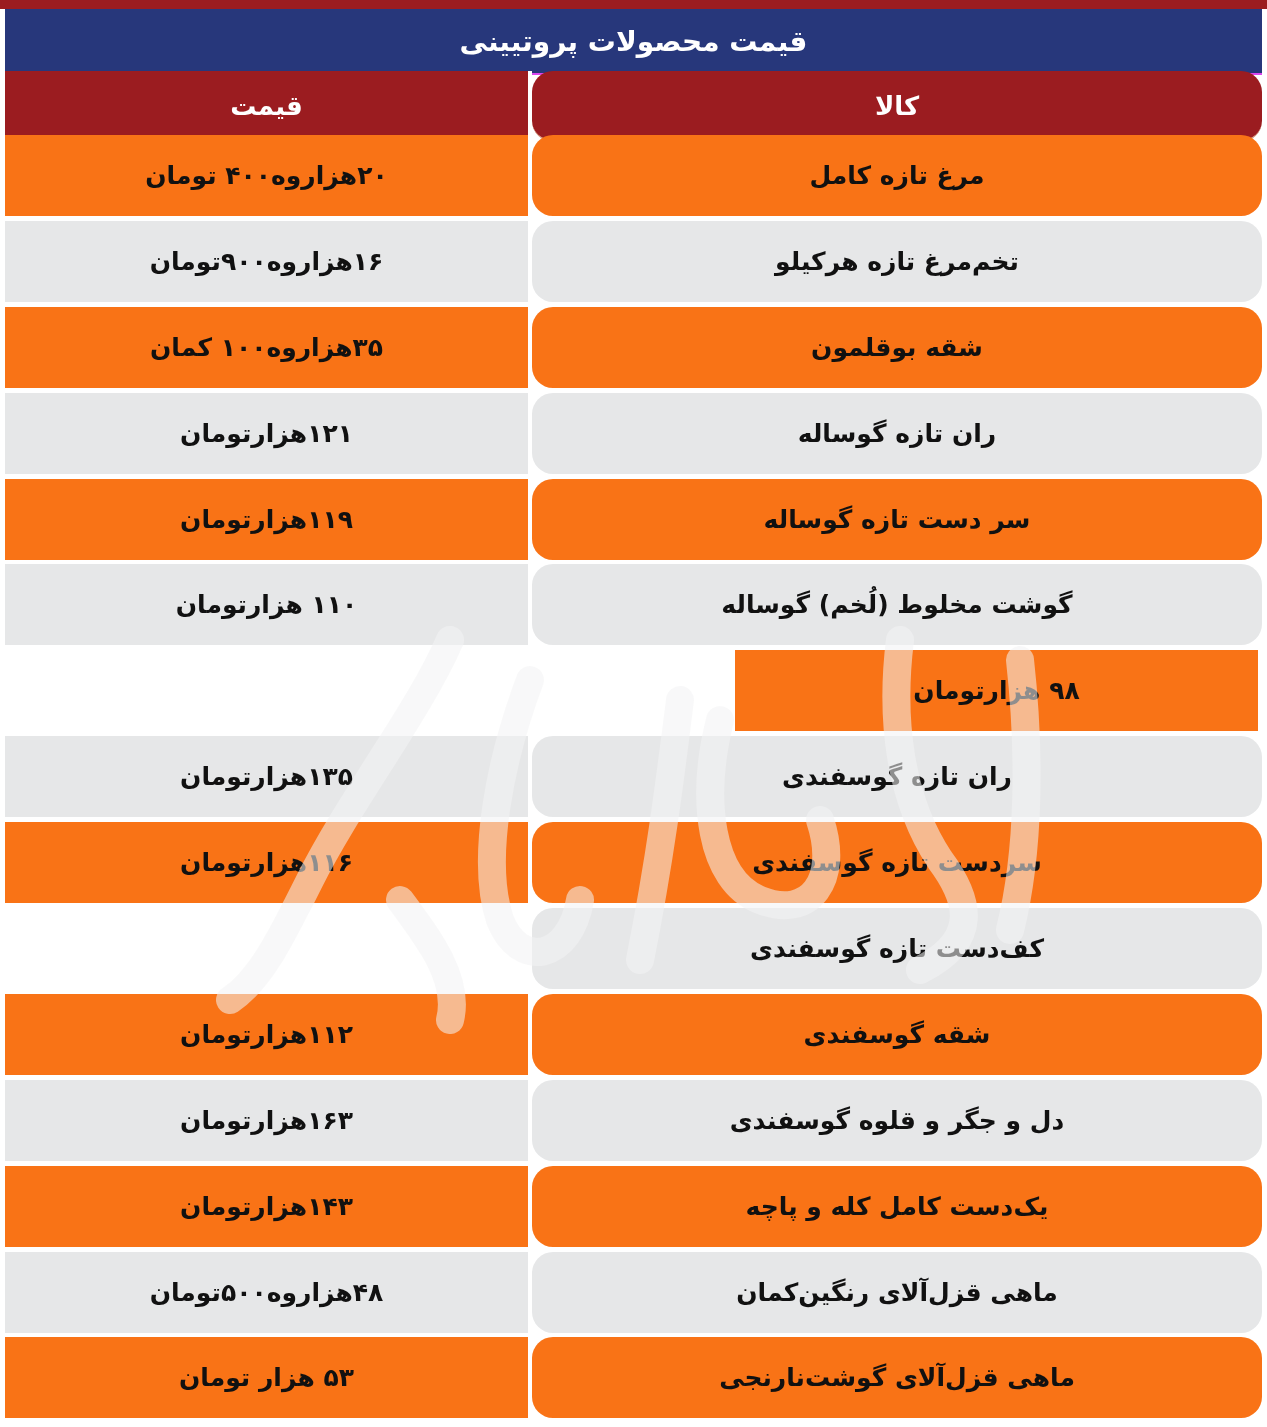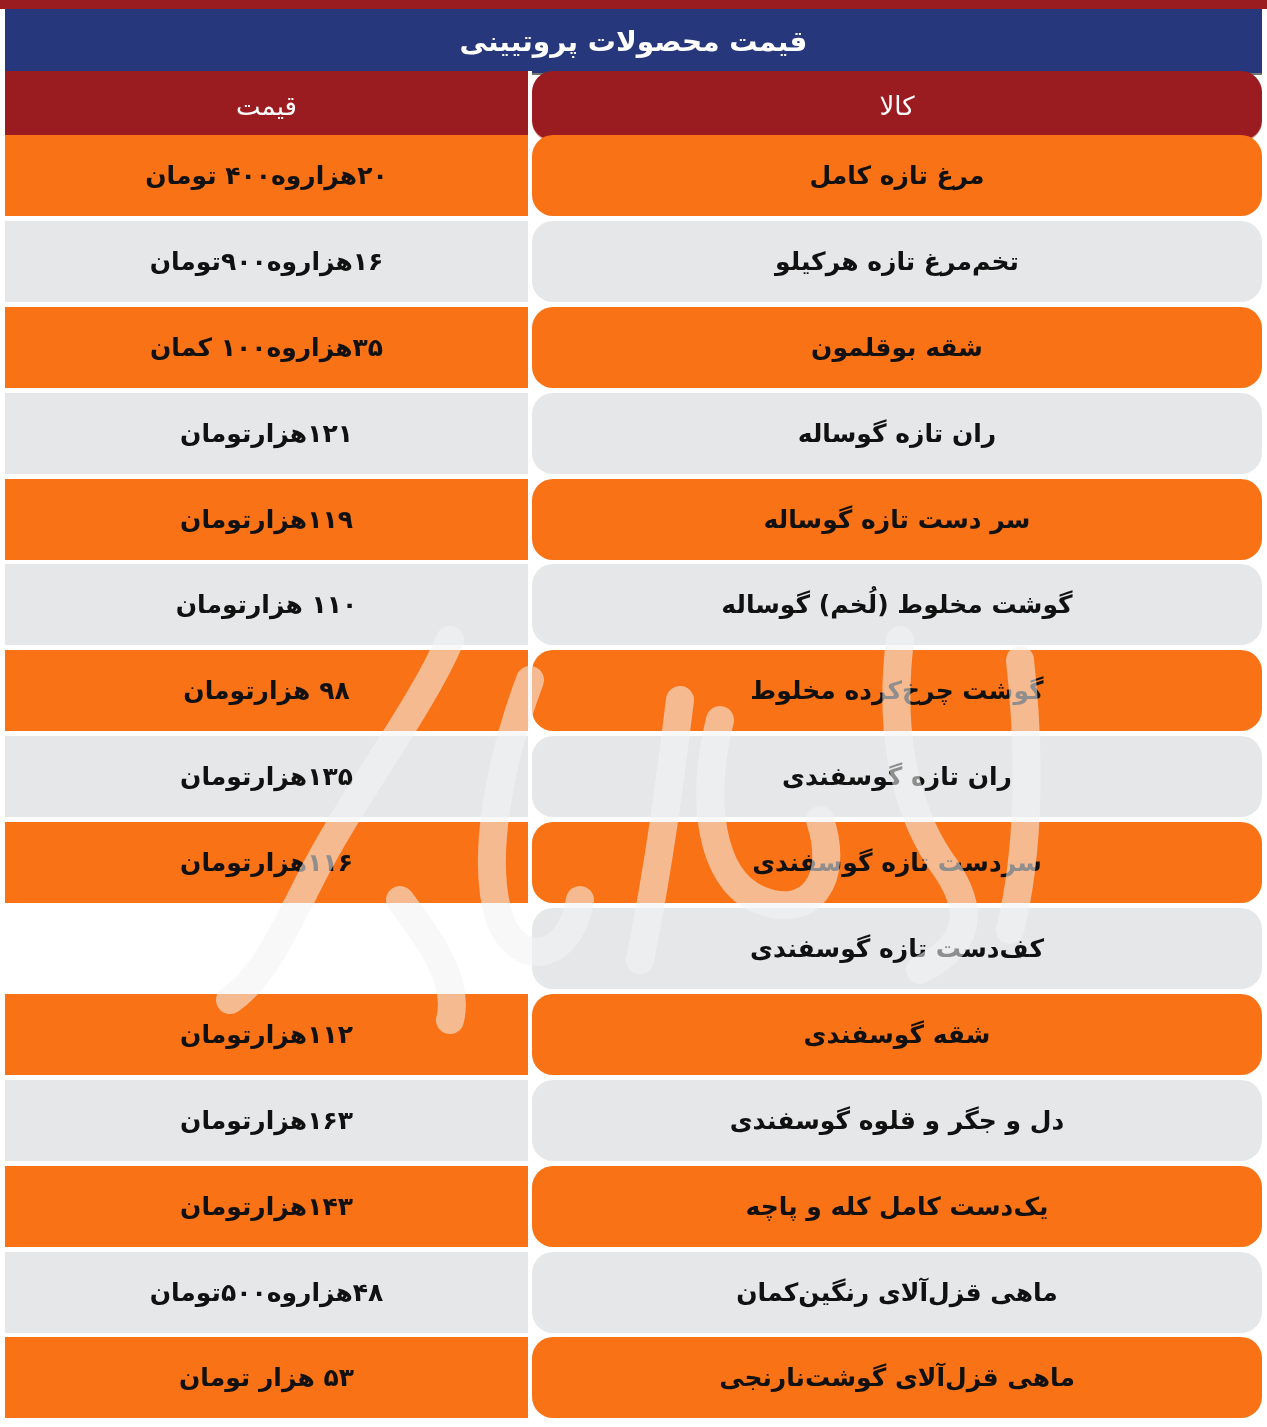--- a/index.html
+++ b/index.html
@@ -18,41 +18,41 @@
     position: absolute;
     left: 0; top: 0;
     width: 1267px; height: 9px;
     background: #9b1c20;
   }
   .title-bar {
     position: absolute;
     left: 5px; top: 9px;
     width: 1257px; height: 66px;
     background: #27377b;
-    border-bottom: 2px solid #737373;
+    border-bottom: 2px solid #d946ef;
     box-sizing: border-box;
     display: flex;
     align-items: center;
     justify-content: center;
     color: #ffffff;
     font-weight: bold;
     font-size: 28px;
     direction: rtl;
   }
   .header-row {
     position: absolute;
     left: 5px; top: 71px;
     width: 1257px; height: 61px;
     display: flex;
     direction: rtl;
   }
   .header-cell {
     background: #9b1c20;
     color: #ffffff;
-    font-weight: normal;
+    font-weight: bold;
     font-size: 26px;
     display: flex;
     align-items: center;
     justify-content: center;
     border-bottom: 2px solid #d9a088;
     box-sizing: border-box;
     height: 71px;
   }
   .col-item { width: 730px; border-radius: 21px; }
   .col-price { width: 523px; }
@@ -131,21 +131,20 @@
     <div class="cell col-item">سر دست تازه گوساله</div>
     <div class="gap"></div>
     <div class="cell col-price">۱۱۹هزارتومان</div>
   </div>
   <div class="row light">
     <div class="cell col-item">گوشت مخلوط (لُخم) گوساله</div>
     <div class="gap"></div>
     <div class="cell col-price">۱۱۰ هزارتومان</div>
   </div>
   <div class="row dark">
-    <div class="cell col-item">گوشت چرخ‌کرده مخلوط</div>
     <div class="gap"></div>
     <div class="cell col-price">۹۸ هزارتومان</div>
   </div>
   <div class="row light">
     <div class="cell col-item">ران تازه گوسفندی</div>
     <div class="gap"></div>
     <div class="cell col-price">۱۳۵هزارتومان</div>
   </div>
   <div class="row dark">
     <div class="cell col-item">سردست تازه گوسفندی</div>

